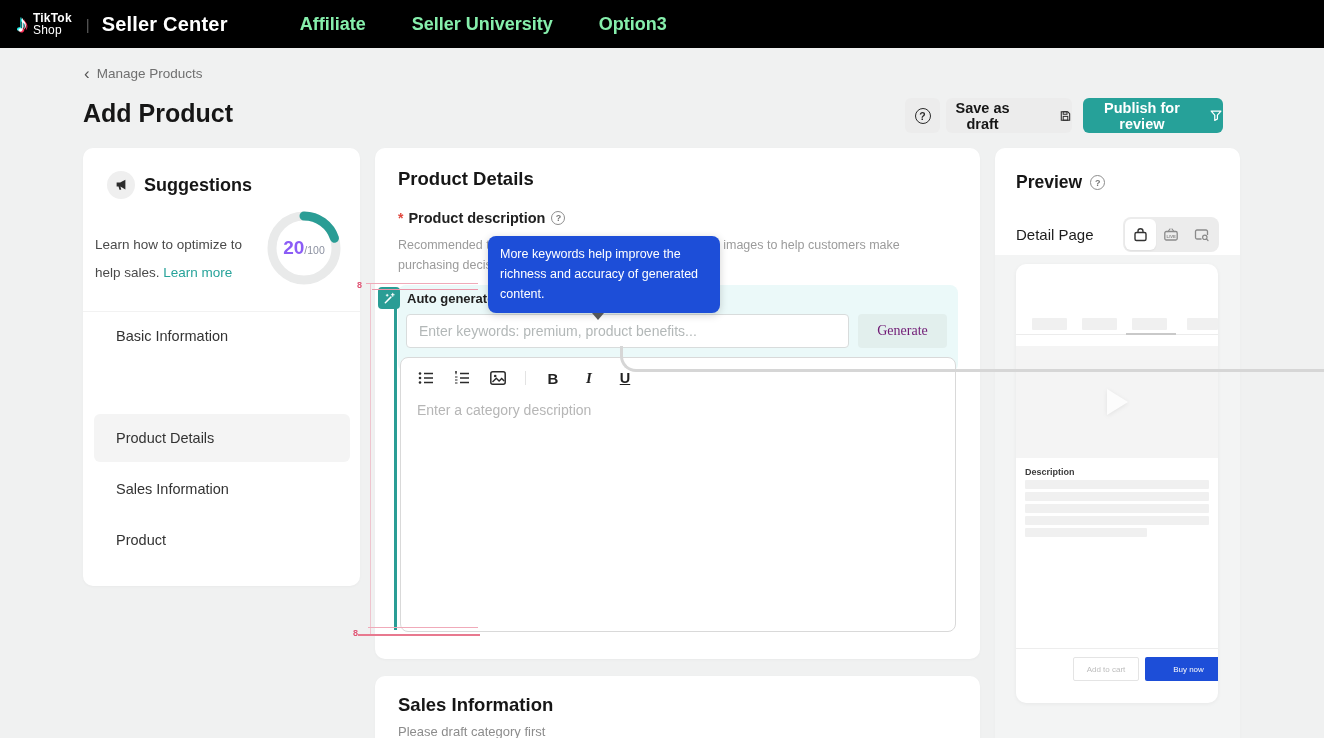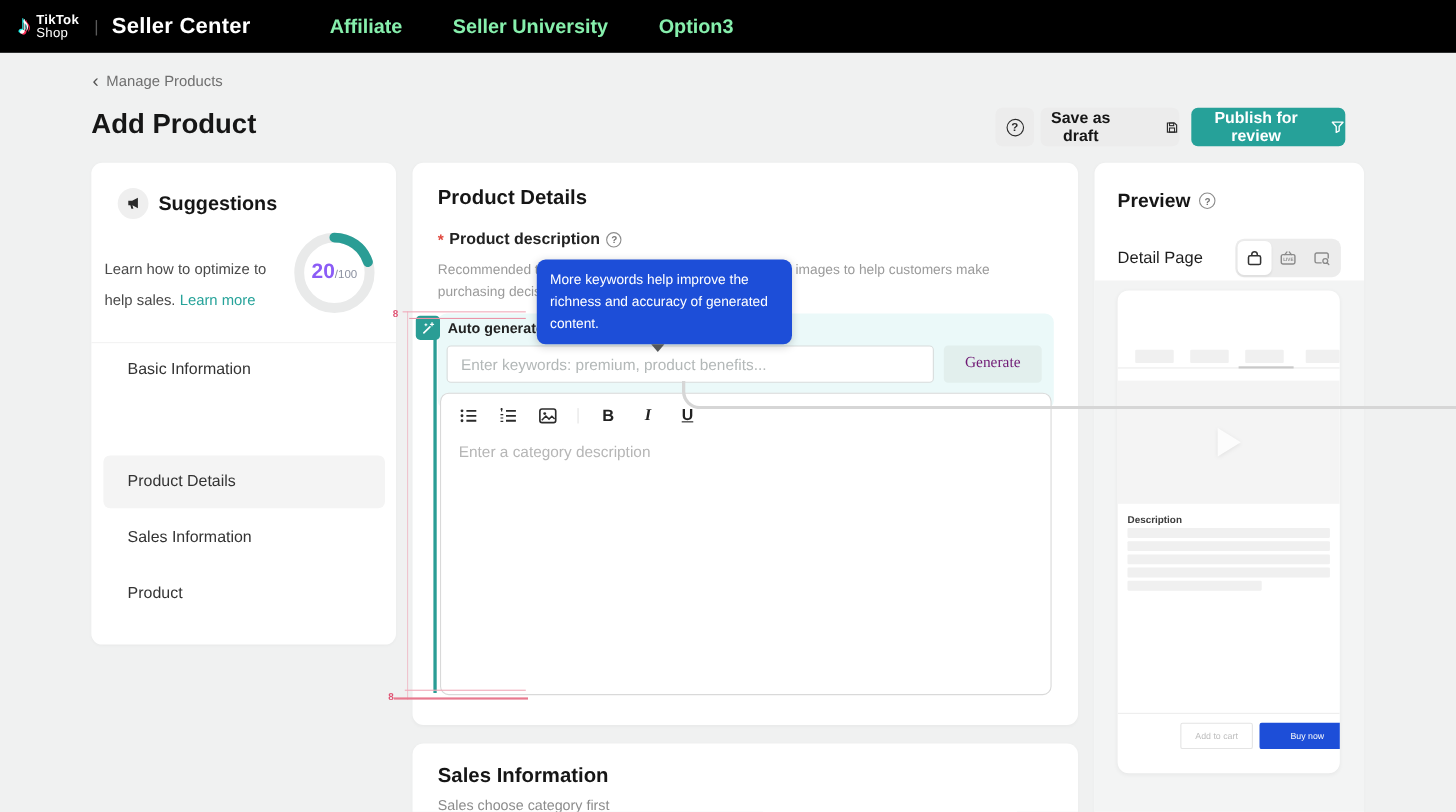--- a/index.html
+++ b/index.html
@@ -297,14 +297,14 @@
       <div class="ph-footline"></div>
       <button class="ph-btn ph-cart">Add to cart</button>
       <button class="ph-btn ph-buy">Buy now</button>
     </div>
 
   </div>
 </div>
 
 <div class="card sales-card">
   <div class="sales-title">Sales Information</div>
-  <div class="sales-sub">Sales choose category first</div>
+  <div class="sales-sub">Please draft category first</div>
 </div>
 
 </body></html>

